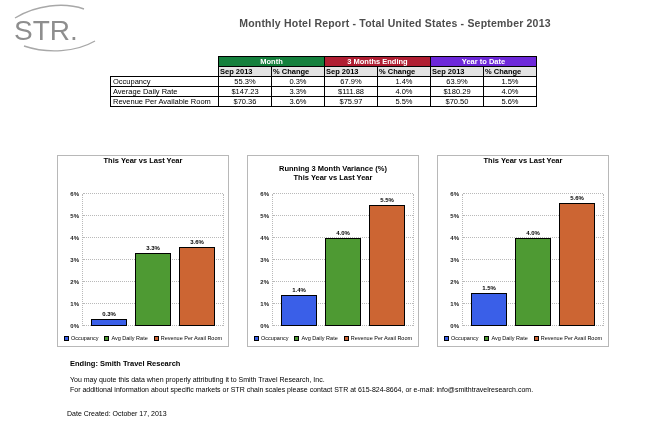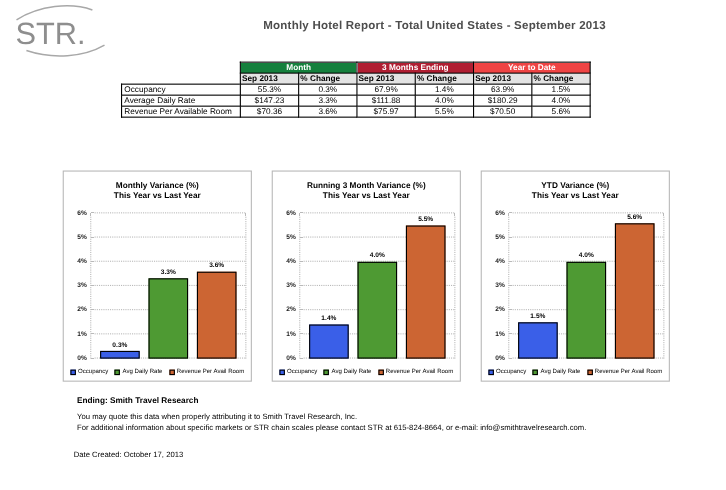--- a/index.html
+++ b/index.html
@@ -61,21 +61,21 @@
     <col style="width:53px">
       <col style="width:53px">
       <col style="width:53px">
       <col style="width:53px">
   </colgroup>
   <tbody>
       <tr>
     <td class="blank"></td>
     <td class="grp" colspan="2" style="background: #15803d;">Month</td>
     <td class="grp" colspan="2" style="background: rgb(176, 30, 50);">3 Months Ending</td>
-    <td class="grp" colspan="2" style="background: #ef4444;">Year to Date</td>
+    <td class="grp" colspan="2" style="background: #6d28d9;">Year to Date</td>
   </tr>
   <tr>
     <td class="blank"></td>
     <td class="sub" style="background: rgb(227, 227, 227);">Sep 2013</td>
     <td class="sub" style="background: rgb(227, 227, 227);">% Change</td>
     <td class="sub" style="background: rgb(227, 227, 227);">Sep 2013</td>
     <td class="sub" style="background: rgb(227, 227, 227);">% Change</td>
     <td class="sub" style="background: rgb(227, 227, 227);">Sep 2013</td>
     <td class="sub" style="background: rgb(227, 227, 227);">% Change</td>
   </tr>
@@ -104,21 +104,20 @@
     <td class="val">$75.97</td>
     <td class="val">5.5%</td>
     <td class="val">$70.50</td>
     <td class="val">5.6%</td>
   </tr>
 </tbody>
   </table>
 
 <div class="charts-row">
     <div class="chart-panel">
-      <div class="chart-title">Monthly Variance (%)</div>
       <div class="chart-subtitle">This Year vs Last Year</div>
       <div class="ytick" style="bottom: 17px;">0%</div>
       <div class="ytick" style="bottom: 39px;">1%</div>
       <div class="ytick" style="bottom: 61px;">2%</div>
       <div class="ytick" style="bottom: 83px;">3%</div>
       <div class="ytick" style="bottom: 105px;">4%</div>
       <div class="ytick" style="bottom: 127px;">5%</div>
       <div class="ytick" style="bottom: 149px;">6%</div>
       <div class="plot">
         <div class="grid" style="bottom: 0px;"></div>
@@ -184,21 +183,20 @@
           <span class="swatch" style="background: rgb(78, 154, 51);"></span>
           <span>Avg Daily Rate</span>
         </span>
         <span class="legend-item">
           <span class="swatch" style="background: rgb(204, 101, 51);"></span>
           <span>Revenue Per Avail Room</span>
         </span>
       </div>
     </div>
     <div class="chart-panel">
-      <div class="chart-title">YTD Variance (%)</div>
       <div class="chart-subtitle">This Year vs Last Year</div>
       <div class="ytick" style="bottom: 17px;">0%</div>
       <div class="ytick" style="bottom: 39px;">1%</div>
       <div class="ytick" style="bottom: 61px;">2%</div>
       <div class="ytick" style="bottom: 83px;">3%</div>
       <div class="ytick" style="bottom: 105px;">4%</div>
       <div class="ytick" style="bottom: 127px;">5%</div>
       <div class="ytick" style="bottom: 149px;">6%</div>
       <div class="plot">
         <div class="grid" style="bottom: 0px;"></div>

